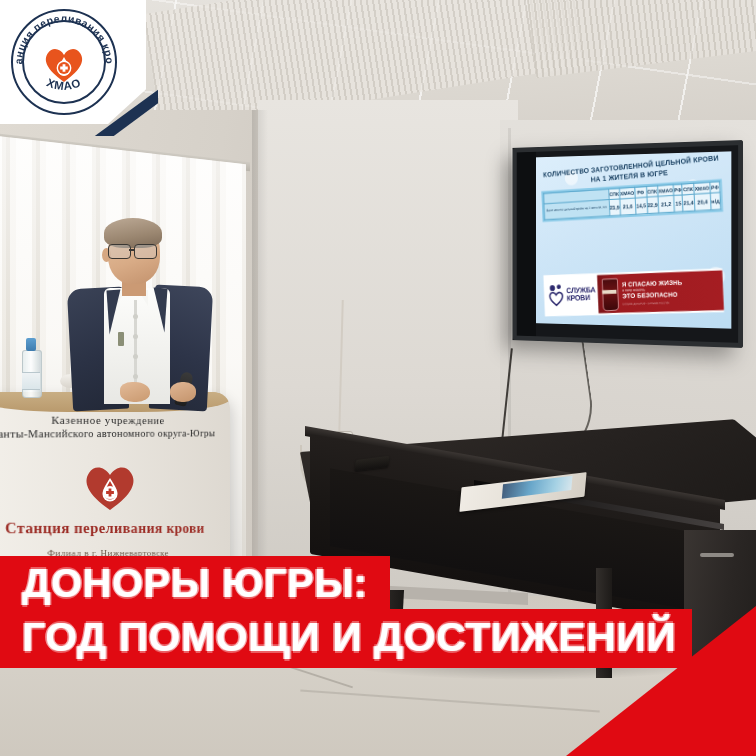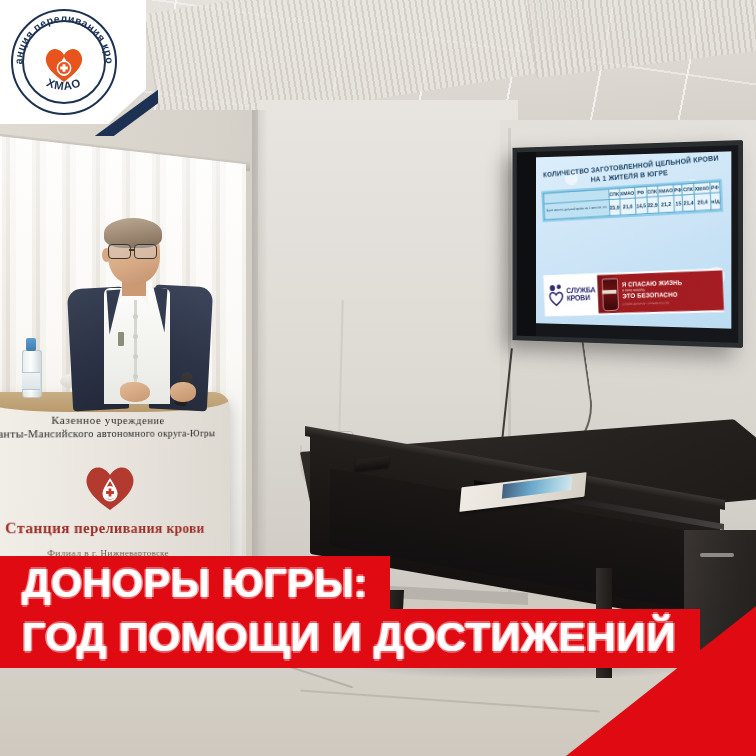--- a/index.html
+++ b/index.html
@@ -754,21 +754,21 @@
   .hl-1 {
     position: absolute;
     left: 0; top: 556px;
     padding: 7px 22px 8px 22px;
     font-size: 40px;
     line-height: 1;
   }
   .hl-2 {
     position: absolute;
     left: 0; top: 609px;
-    padding: 8px 24px 10px 22px;
+    padding: 8px 16px 10px 22px;
     font-size: 41px;
     line-height: 1;
   }
 </style>
 </head>
 <body>
 
 <div class="poster">
 
   <div class="photo">

